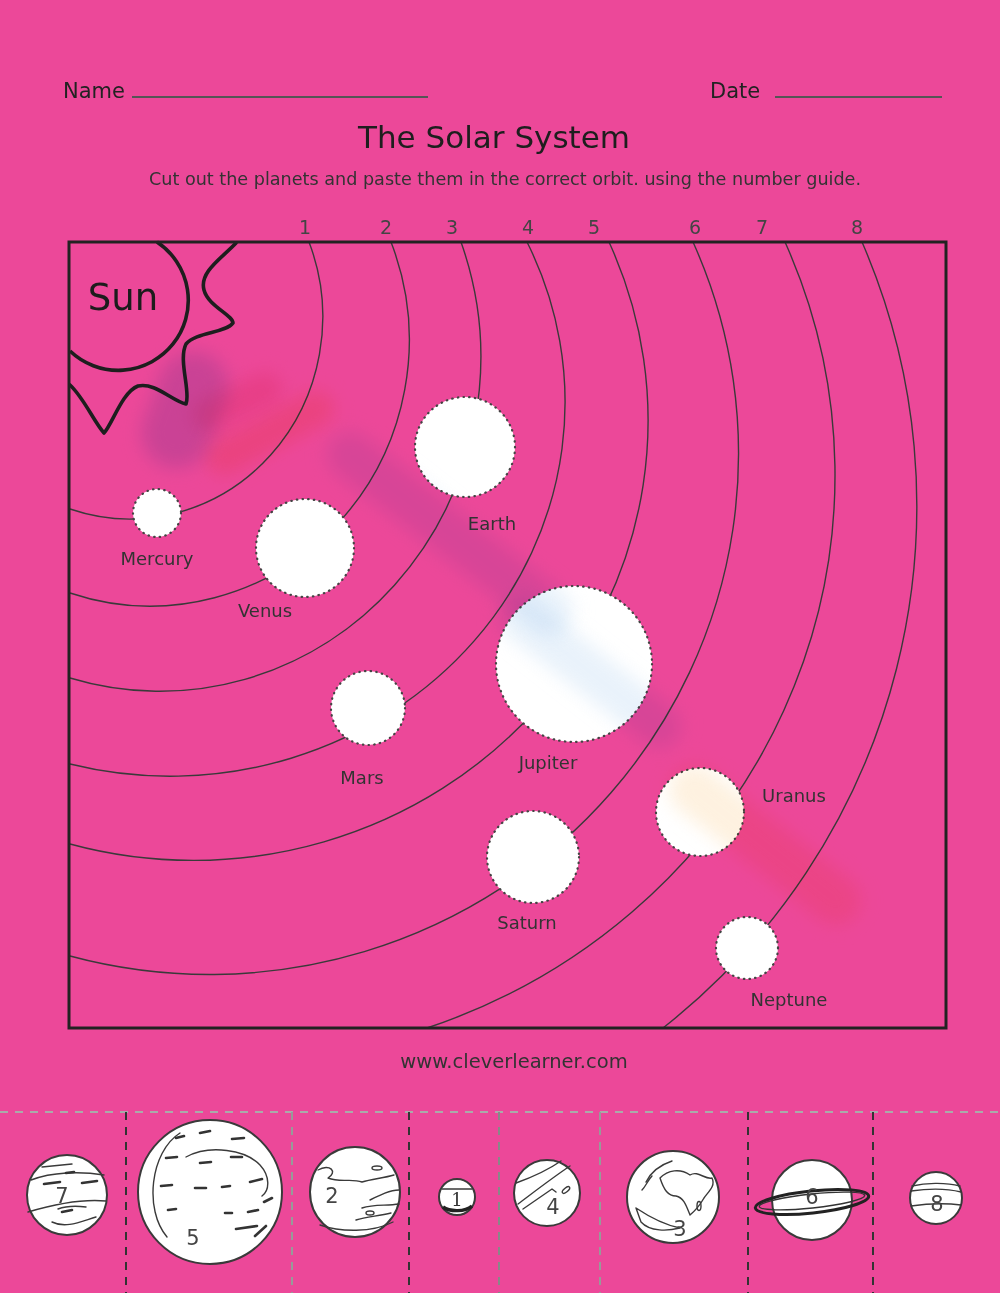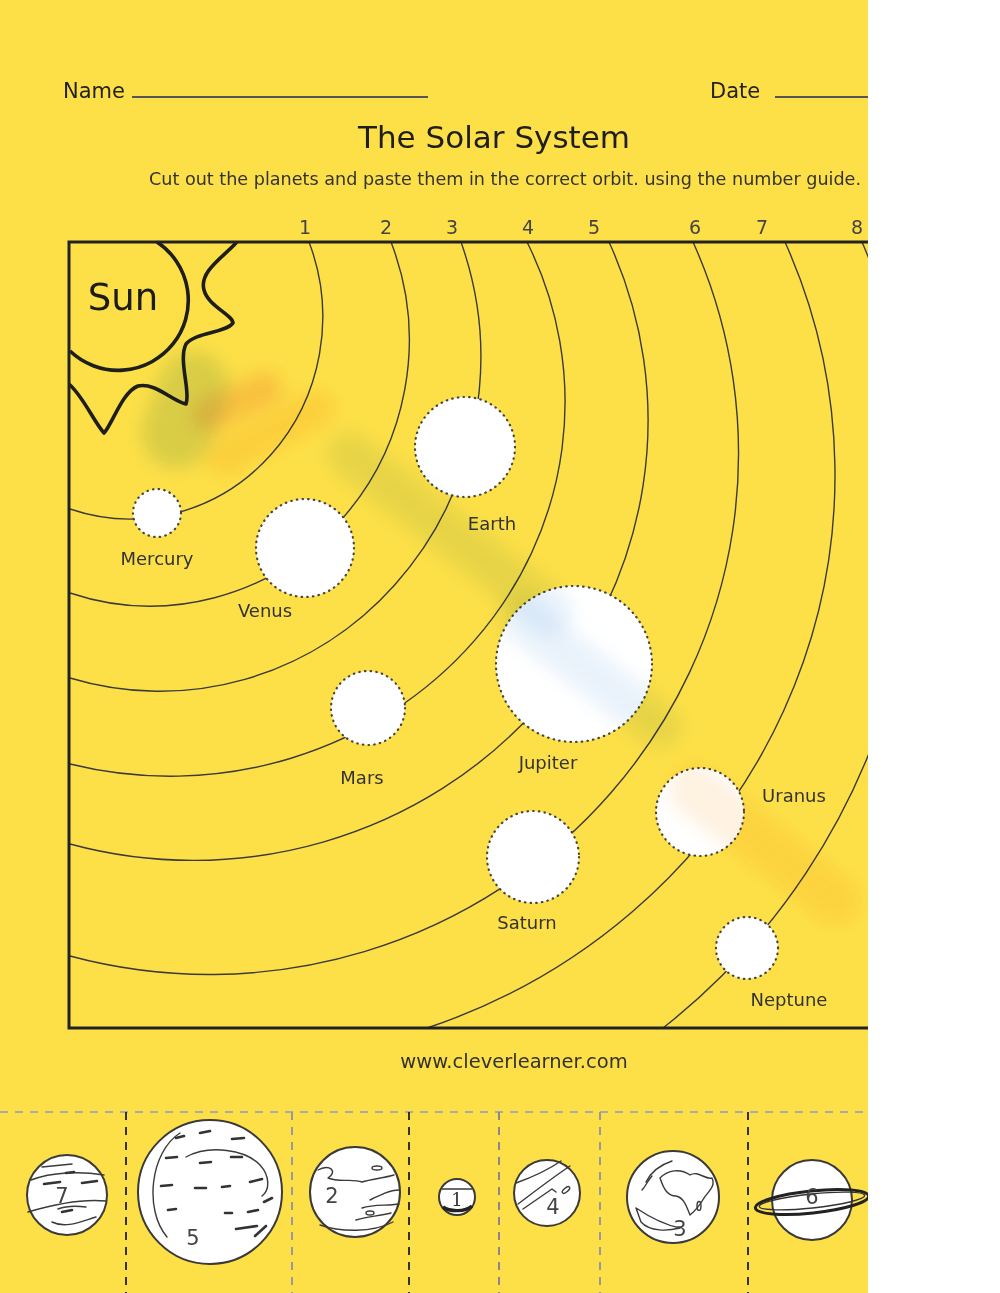--- a/index.html
+++ b/index.html
@@ -1,21 +1,21 @@
 <!DOCTYPE html>
 <html><head>
 <meta charset="utf-8">
 <style>
   html, body { margin: 0; padding: 0; background: #ffffff; }
   #page {
     position: relative;
-    width: 868px;
+    width: 1000px;
     height: 1293px;
     overflow: hidden;
-    background: #fde047;
+    background: #ec4899;
     font-family: "DejaVu Sans", sans-serif;
   }
   #sheet { position: absolute; left: 0; top: 0; }
   .watermark {
     position: absolute;
     pointer-events: none;
     mix-blend-mode: multiply;
     filter: blur(9px);
     border-radius: 40px;
   }

